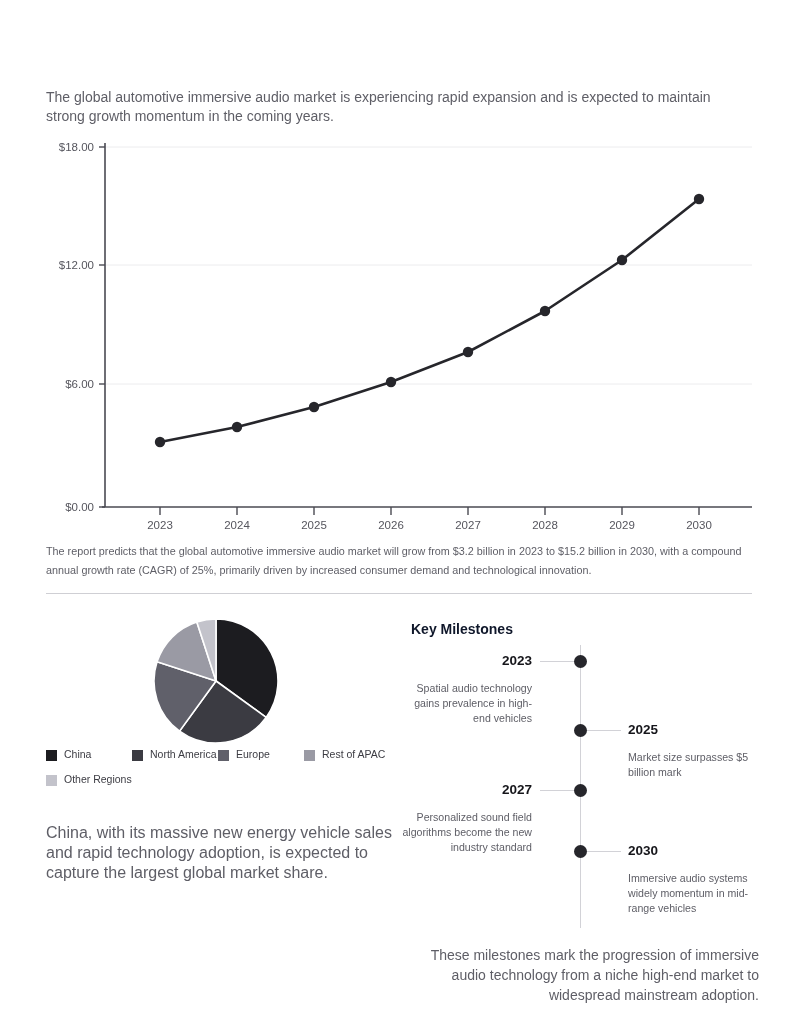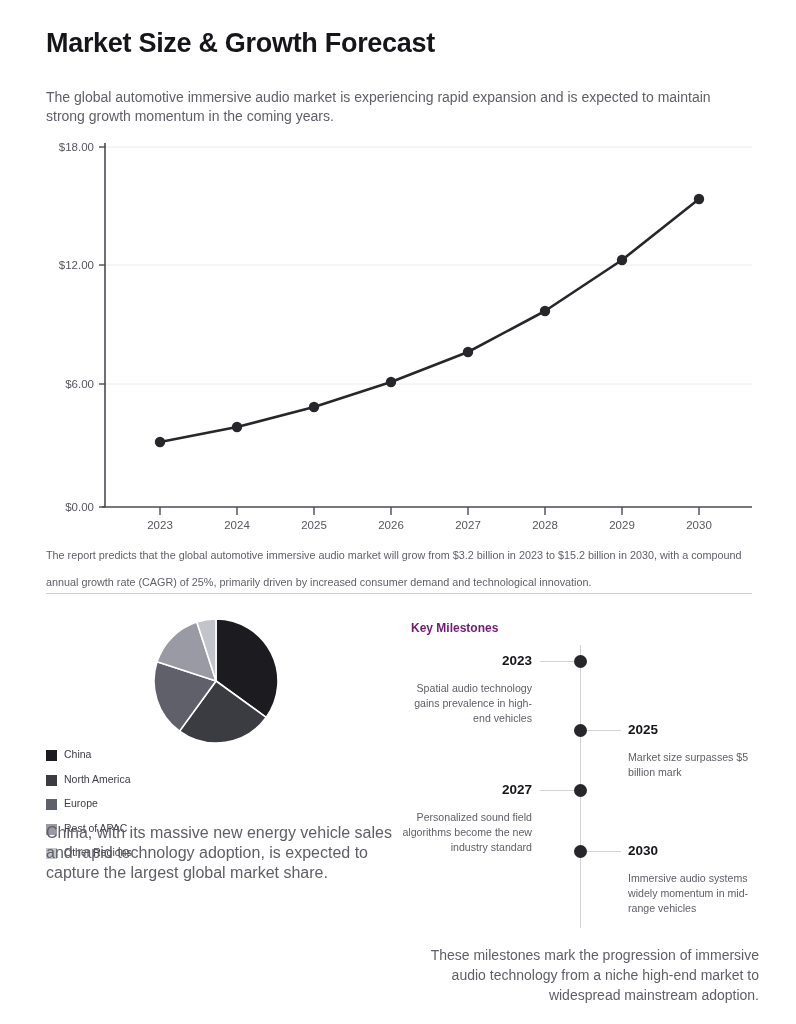--- a/index.html
+++ b/index.html
@@ -51,21 +51,21 @@
     height: 395px;
   }
   .chart-svg { display: block; }
 
   .chart-note {
     position: absolute;
     left: 46px;
     top: 542px;
     width: 710px;
     font-size: 10.8px;
-    line-height: 27px;
+    line-height: 19px;
     color: #5e5e66;
   }
 
   .divider {
     position: absolute;
     left: 46px;
     top: 593px;
     width: 706px;
     height: 1px;
     background: #cfcfd4;
@@ -80,21 +80,21 @@
     height: 128px;
   }
   .legend {
     position: absolute;
     left: 46px;
     top: 748px;
     width: 360px;
   }
   .legend-row {
     display: flex;
-    flex-direction: column;
+    flex-direction: row;
   }
   .legend-item {
     display: flex;
     align-items: flex-start;
     width: 86px;
     margin-bottom: 11px;
   }
   .swatch {
     width: 11px;
     height: 11px;
@@ -115,23 +115,23 @@
     font-size: 16px;
     line-height: 20px;
     color: #5e5e66;
   }
 
   
   .ms-title {
     position: absolute;
     left: 411px;
     top: 621px;
-    font-size: 12px;
+    font-size: 14px;
     font-weight: bold;
-    color: #701a75;
+    color: #0f172a;
   }
   .timeline-axis {
     position: absolute;
     left: 580px;
     top: 645px;
     width: 1px;
     height: 283px;
     background: #d2d2d7;
   }
   .ms {
@@ -177,21 +177,20 @@
     line-height: 20px;
     color: #5e5e66;
     text-align: right;
   }
 </style>
 </head>
 <body>
 
 <div class="page">
 
-  <div class="title">Market Size &amp; Growth Forecast</div>
   <div class="subtitle">The global automotive immersive audio market is experiencing rapid expansion and is expected to maintain strong growth momentum in the coming years.</div>
 
   <div class="chart-wrap">
     <svg class="chart-svg" width="706" height="395" viewBox="0 0 706 395">
       <g>
         <line x1="59" y1="12" x2="706" y2="12" stroke="#ececee" stroke-width="1"></line>
         <line x1="59" y1="130" x2="706" y2="130" stroke="#ececee" stroke-width="1"></line>
         <line x1="59" y1="249" x2="706" y2="249" stroke="#ececee" stroke-width="1"></line>
       </g>
       <g>

